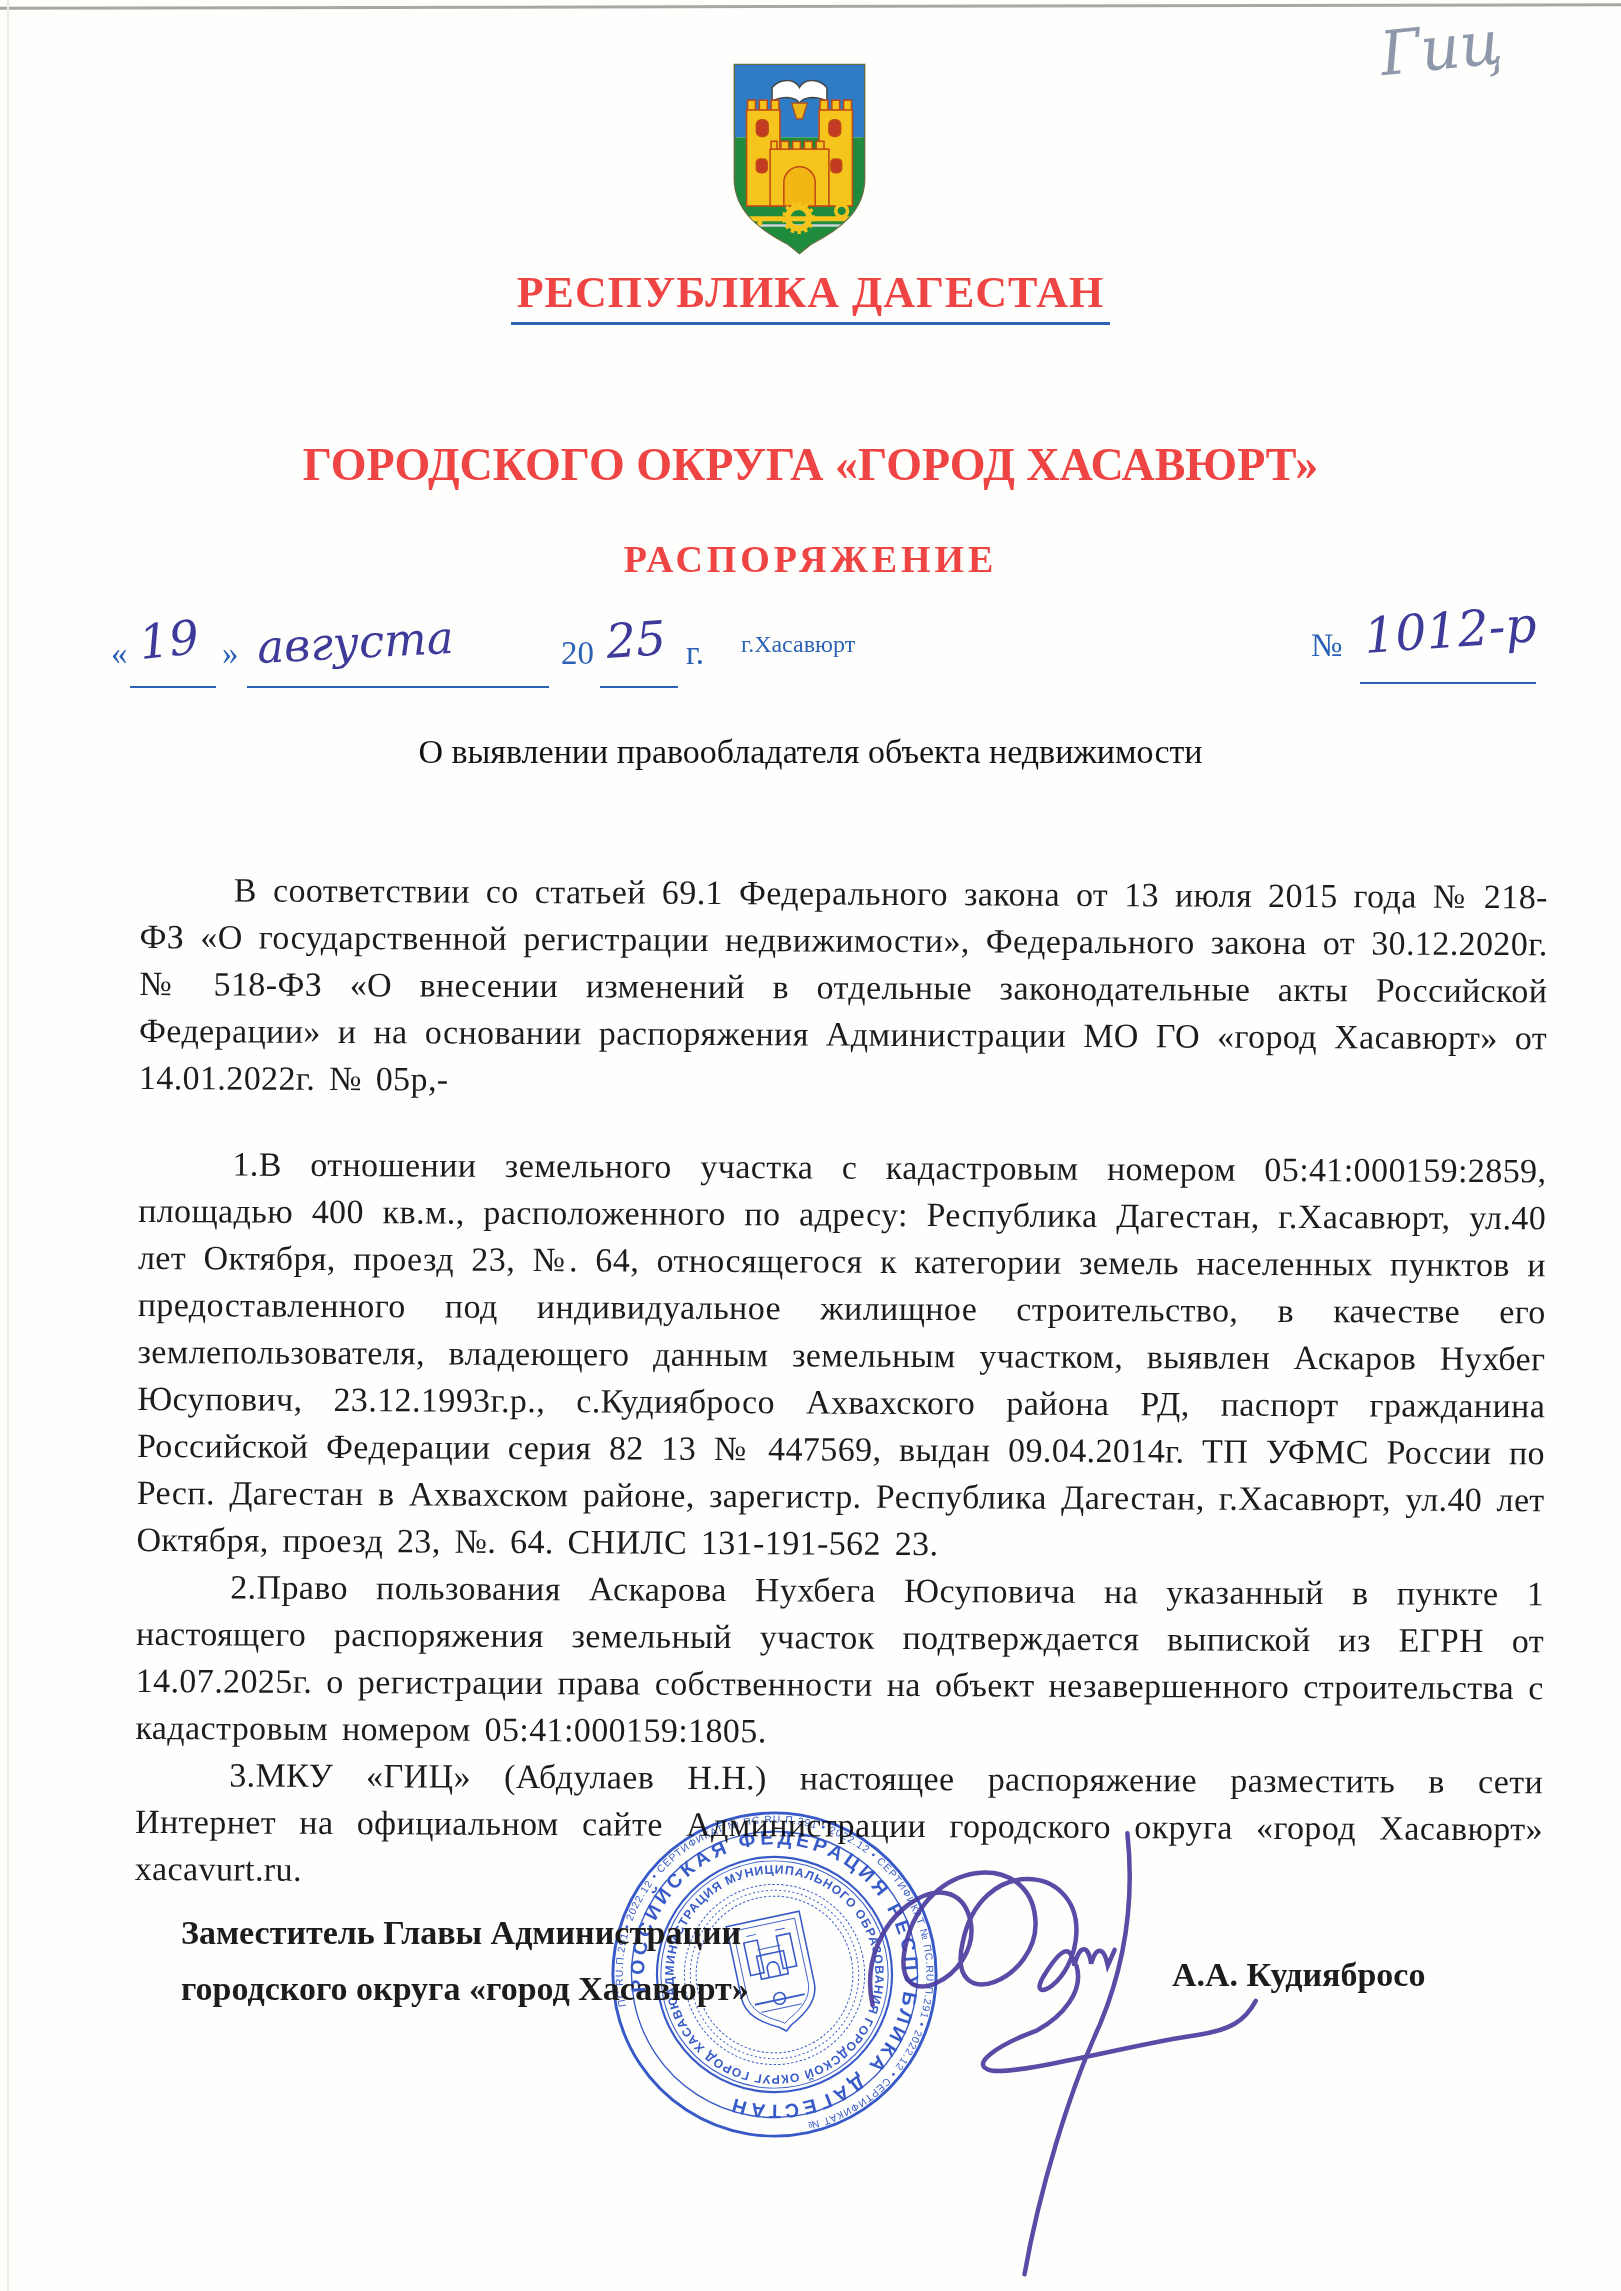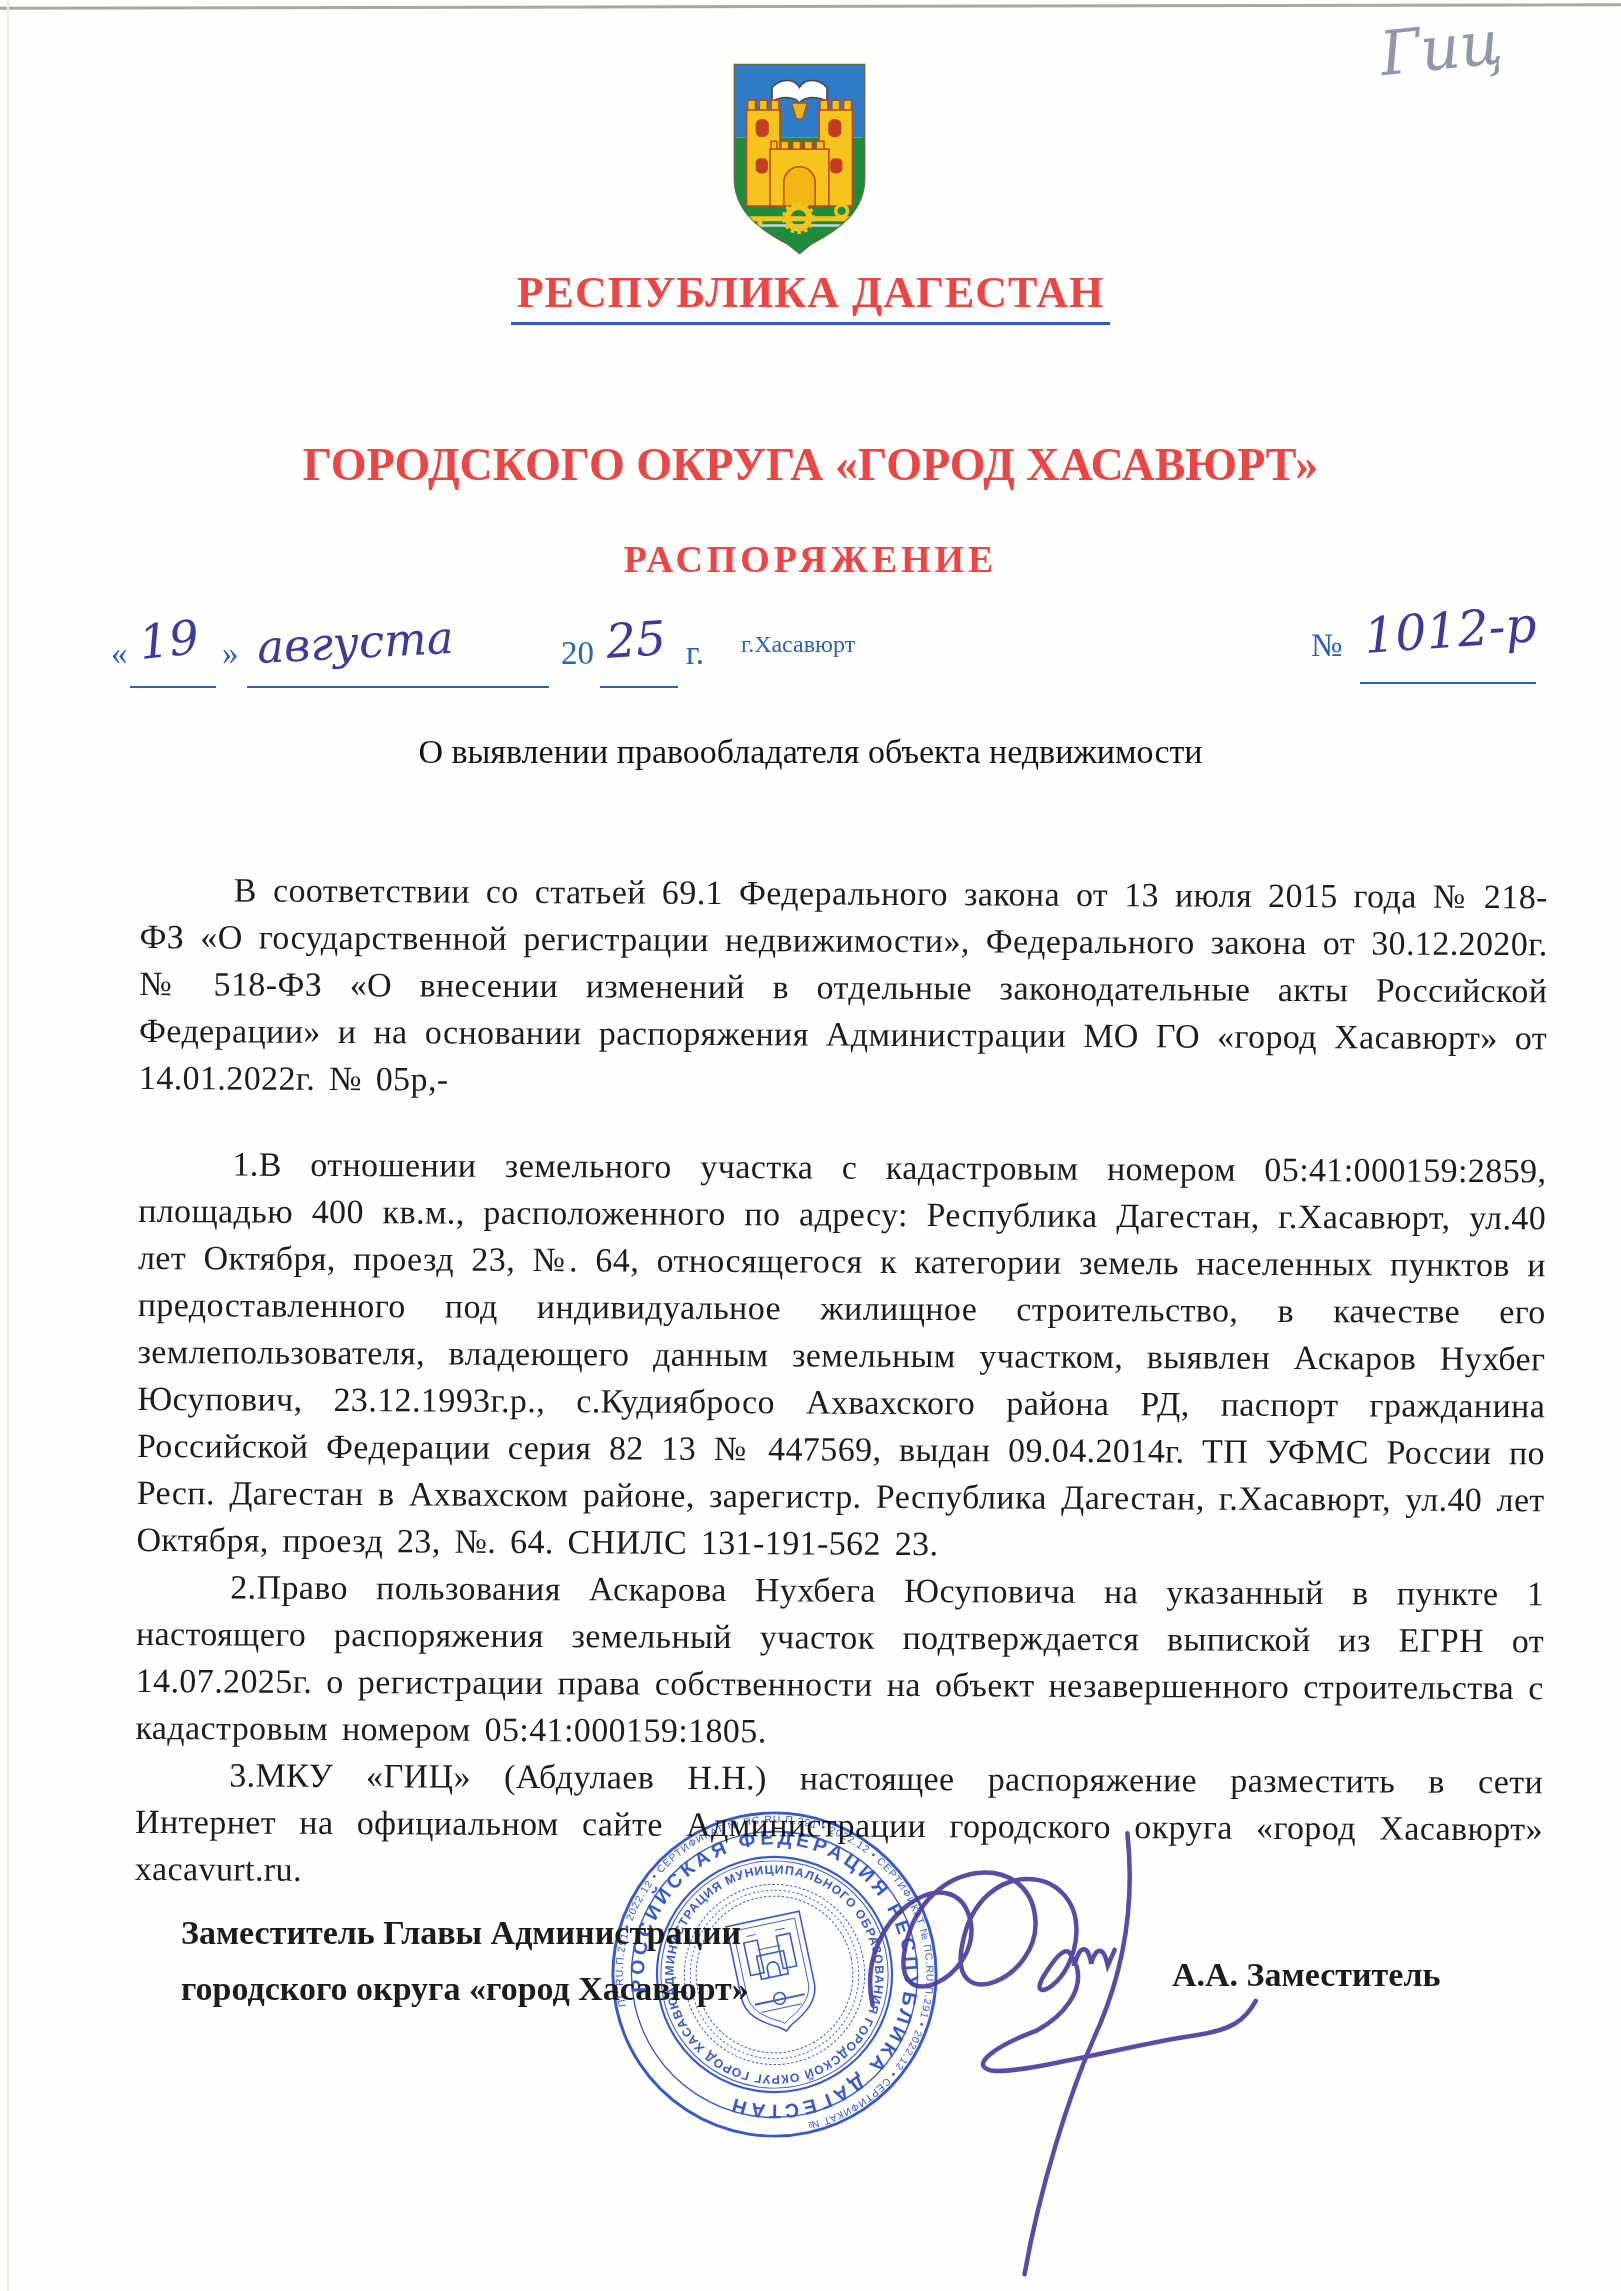--- a/index.html
+++ b/index.html
@@ -124,21 +124,21 @@
     <p>В соответствии со статьей 69.1 Федерального закона от 13 июля 2015 года № 218-ФЗ «О государственной регистрации недвижимости», Федерального закона от 30.12.2020г. № 518-ФЗ «О внесении изменений в отдельные законодательные акты Российской Федерации» и на основании распоряжения Администрации МО ГО «город Хасавюрт» от 14.01.2022г. № 05р,-</p>
     <p class="gap">1.В отношении земельного участка с кадастровым номером 05:41:000159:2859, площадью 400 кв.м., расположенного по адресу: Республика Дагестан, г.Хасавюрт, ул.40 лет Октября, проезд 23, №. 64, относящегося к категории земель населенных пунктов и предоставленного под индивидуальное жилищное строительство, в качестве его землепользователя, владеющего данным земельным участком, выявлен Аскаров Нухбег Юсупович, 23.12.1993г.р., с.Кудиябросо Ахвахского района РД, паспорт гражданина Российской Федерации серия 82 13 № 447569, выдан 09.04.2014г. ТП УФМС России по Респ. Дагестан в Ахвахском районе, зарегистр. Республика Дагестан, г.Хасавюрт, ул.40 лет Октября, проезд 23, №. 64. СНИЛС 131-191-562 23.</p>
     <p>2.Право пользования Аскарова Нухбега Юсуповича на указанный в пункте 1 настоящего распоряжения земельный участок подтверждается выпиской из ЕГРН от 14.07.2025г. о регистрации права собственности на объект незавершенного строительства с кадастровым номером 05:41:000159:1805.</p>
     <p>3.МКУ «ГИЦ» (Абдулаев Н.Н.) настоящее распоряжение разместить в сети Интернет на официальном сайте Администрации городского округа «город Хасавюрт» xacavurt.ru.</p>
   </div>
 
   <div class="sig-post">
     <div>Заместитель Главы Администрации</div>
     <div>городского округа «город Хасавюрт»</div>
   </div>
-  <div class="sig-name">А.А. Заместитель</div>
+  <div class="sig-name">А.А. Кудиябросо</div>
 
   <svg class="stamp" viewBox="0 0 340 340">
     <defs>
       <path id="ringCert" d="M170,170 m-155,0 a155,155 0 1,1 310,0 a155,155 0 1,1 -310,0"></path>
       <path id="ringMain" d="M170,170 m-133,0 a133,133 0 1,1 266,0 a133,133 0 1,1 -266,0"></path>
       <path id="ringInner" d="M170,170 m-103,0 a103,103 0 1,1 206,0 a103,103 0 1,1 -206,0"></path>
     </defs>
     <g stroke="#2b50c8" fill="none">
       <circle cx="170" cy="170" r="165" stroke-width="3"></circle>
       <circle cx="170" cy="170" r="146" stroke-width="1.4"></circle>

